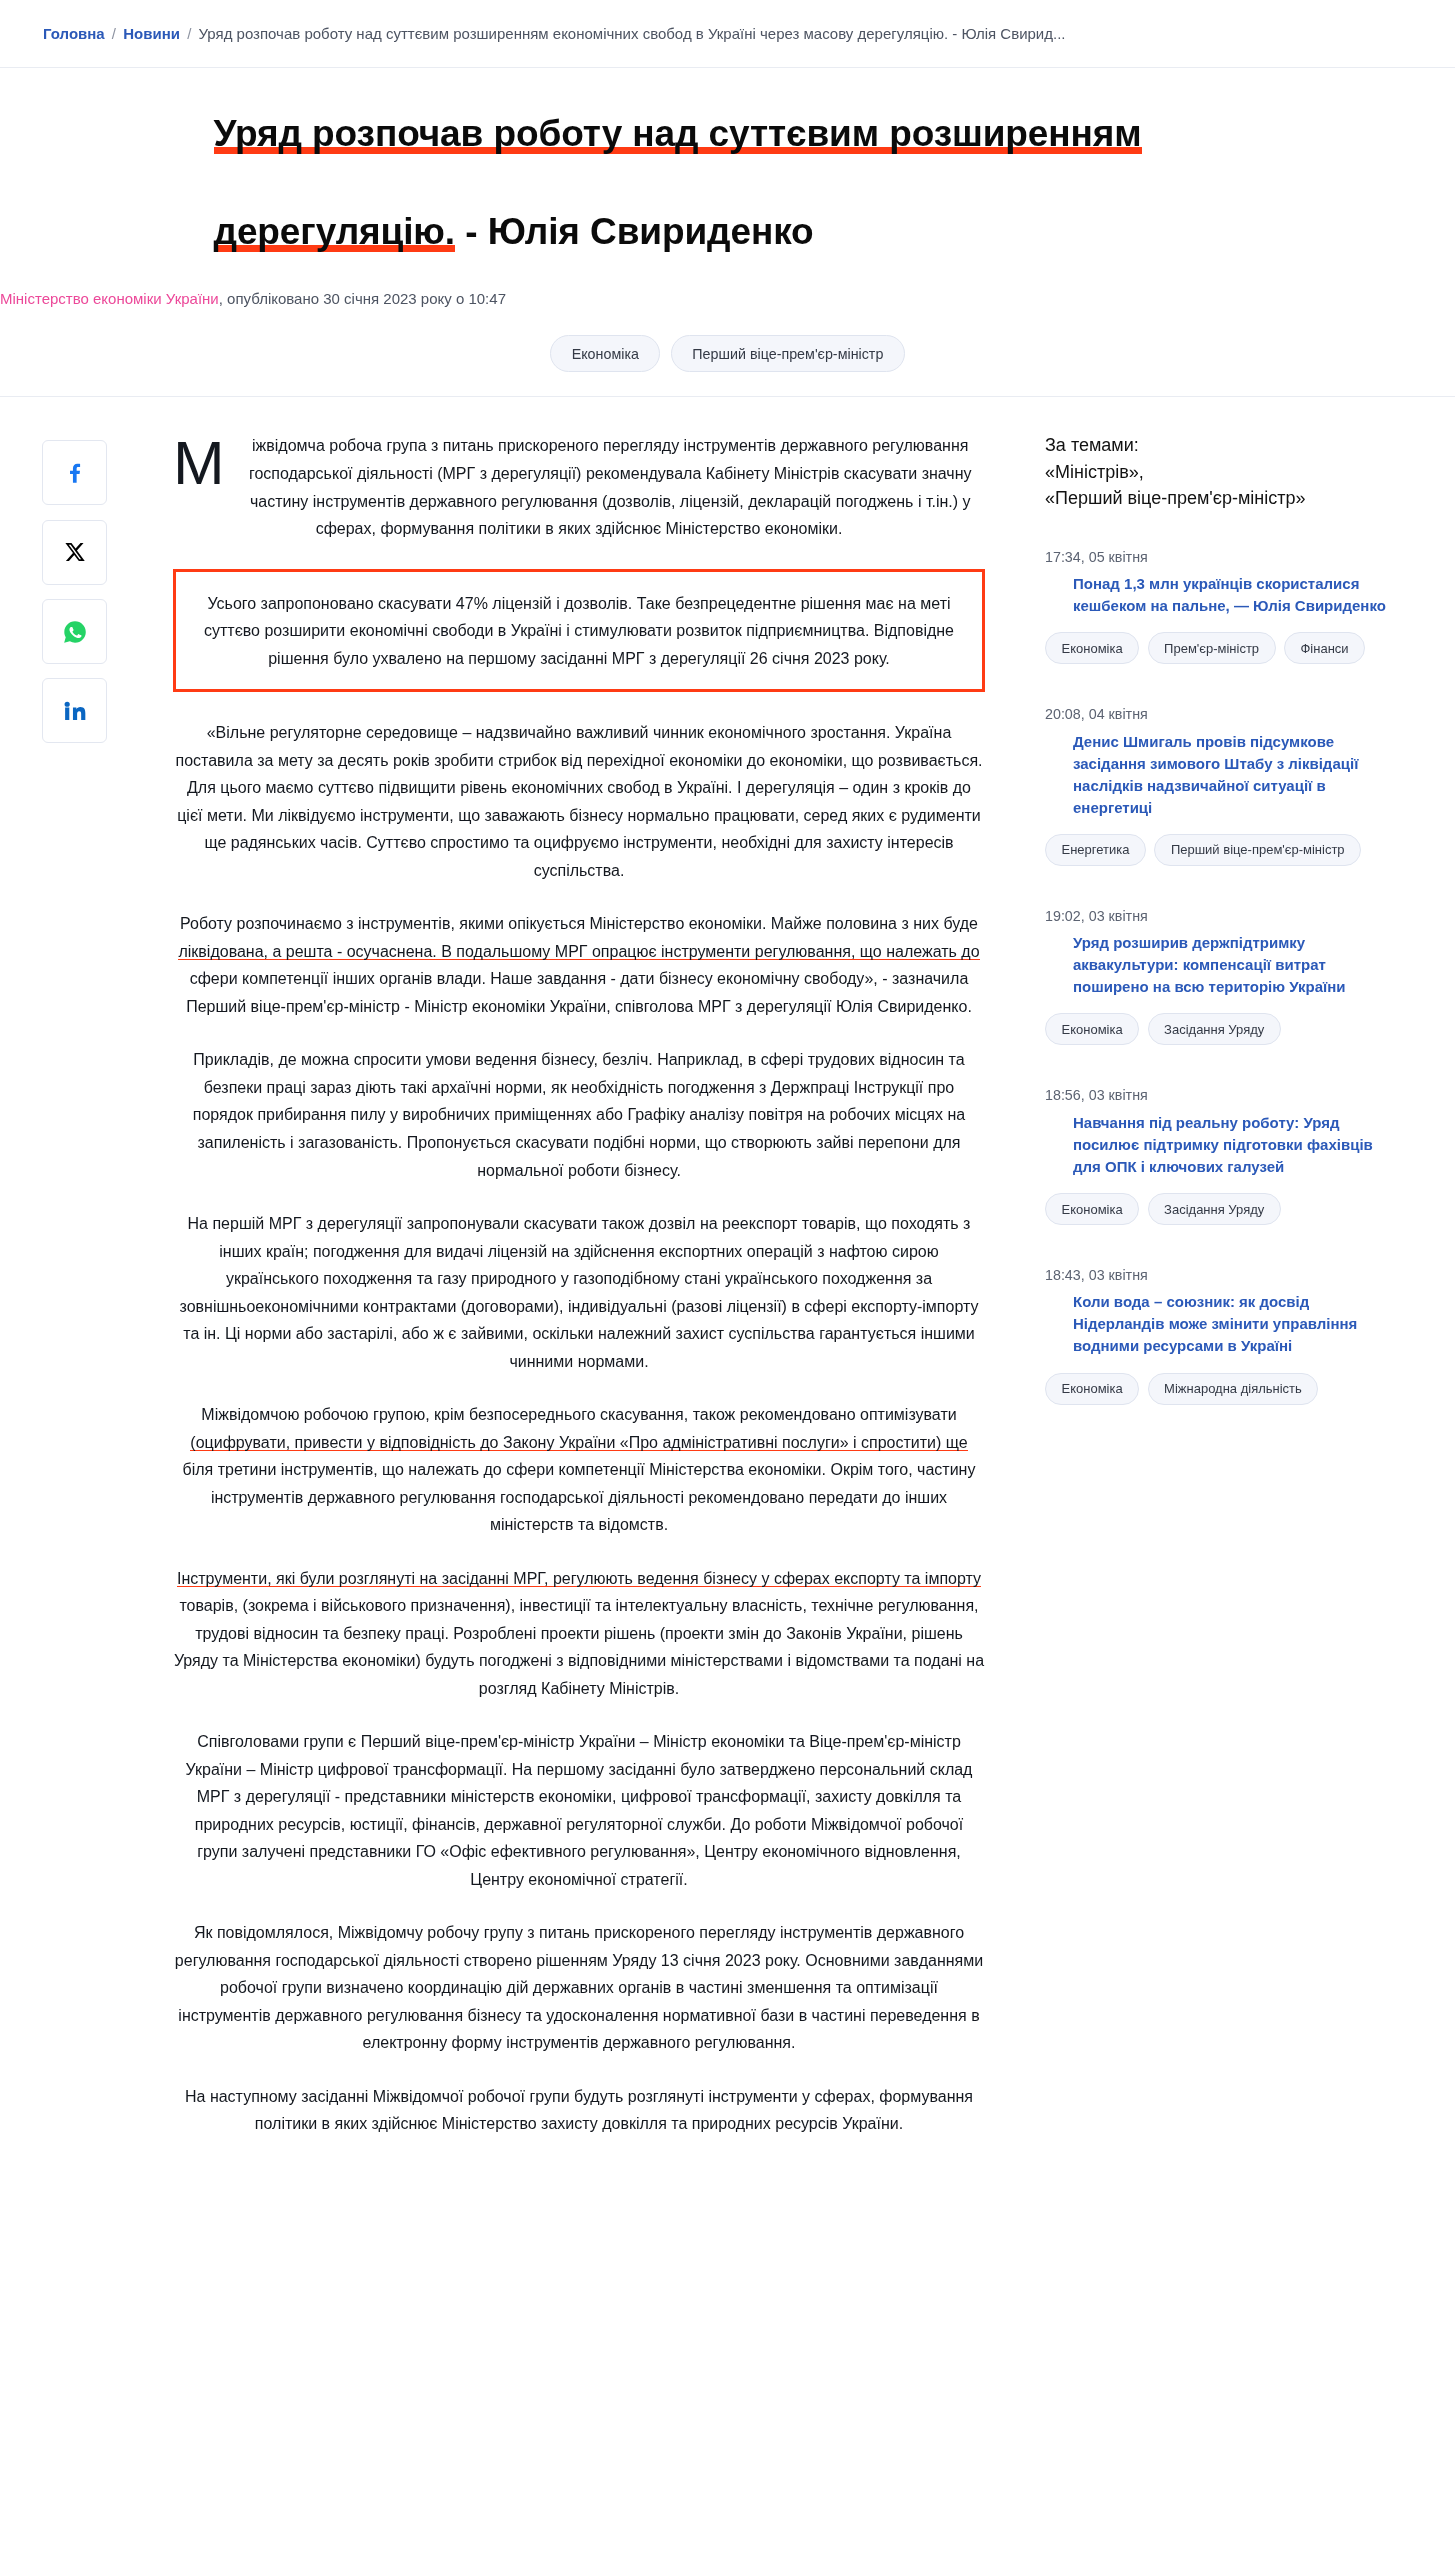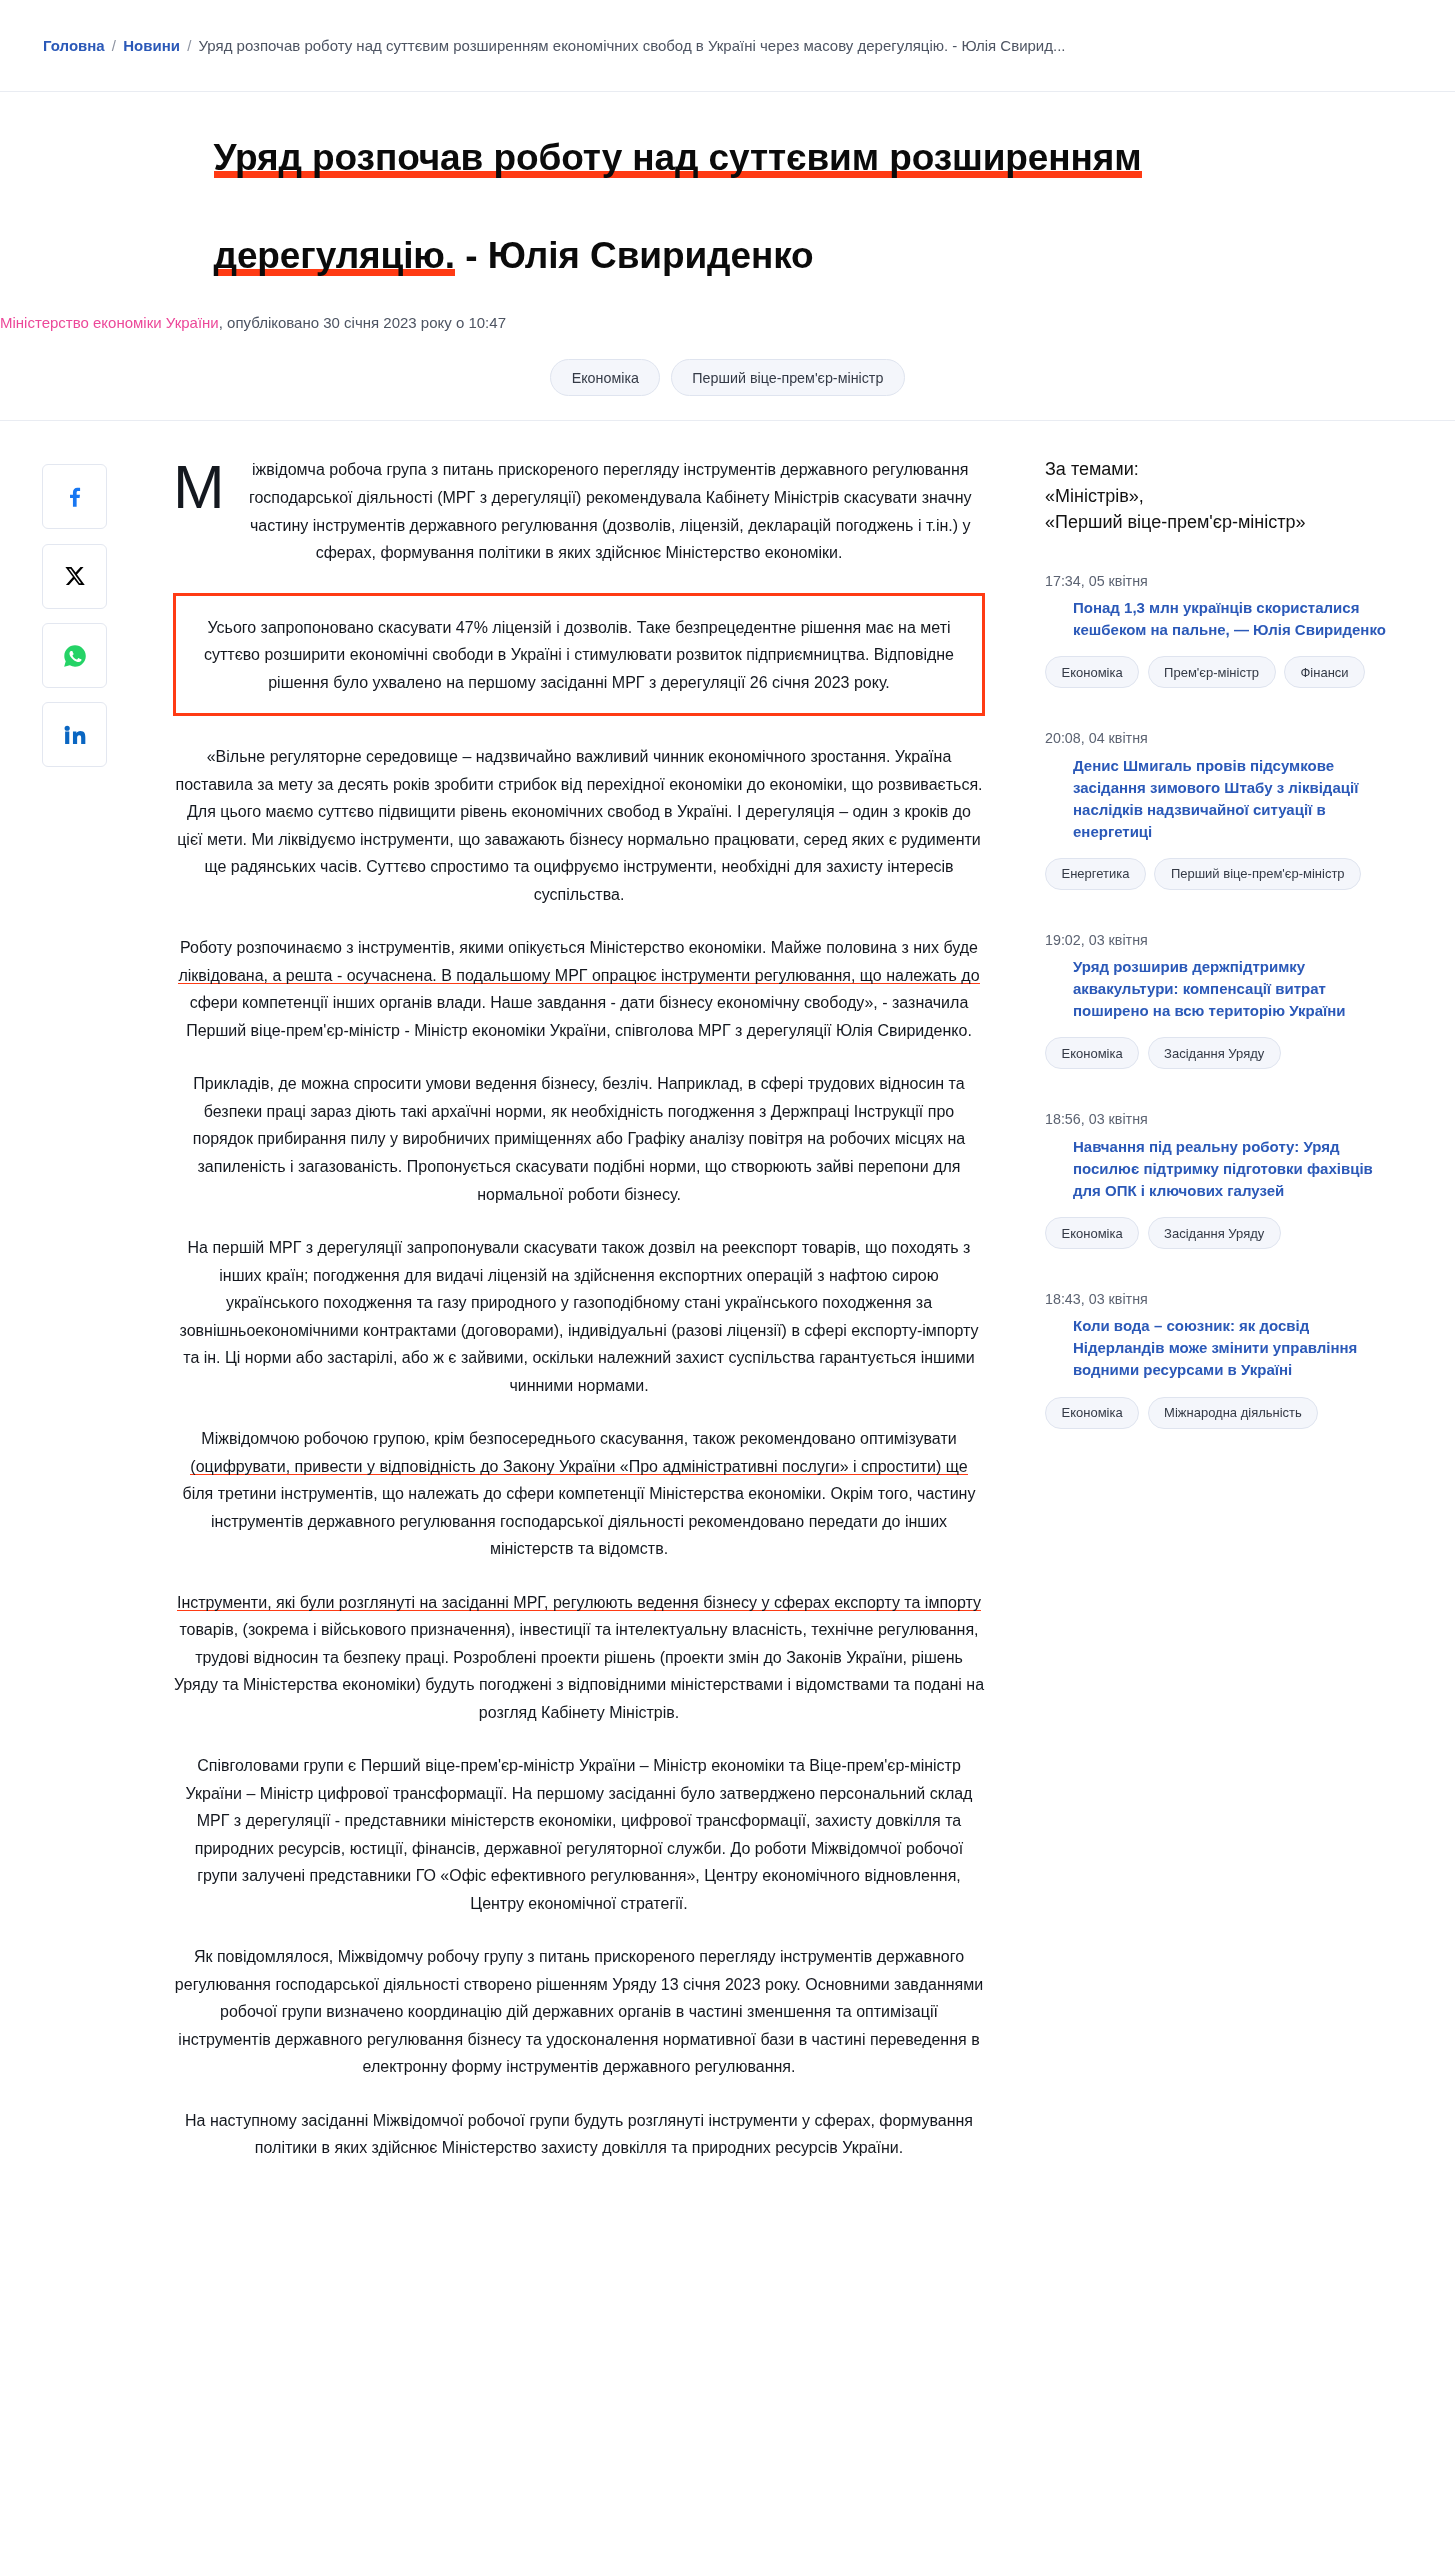--- a/index.html
+++ b/index.html
@@ -11,21 +11,21 @@
     color: #1a1a1a;
   }
 
   body {
     min-height: 2563px;
     position: relative;
   }
 
   
   .breadcrumb-bar {
-    height: 92px;
+    height: 68px;
     display: flex;
     align-items: center;
     padding-left: 43px;
     border-bottom: 0.6px solid #e9ecf2;
     background: #ffffff;
   }
   .breadcrumb {
     display: flex;
     align-items: baseline;
     font-size: 15px;

